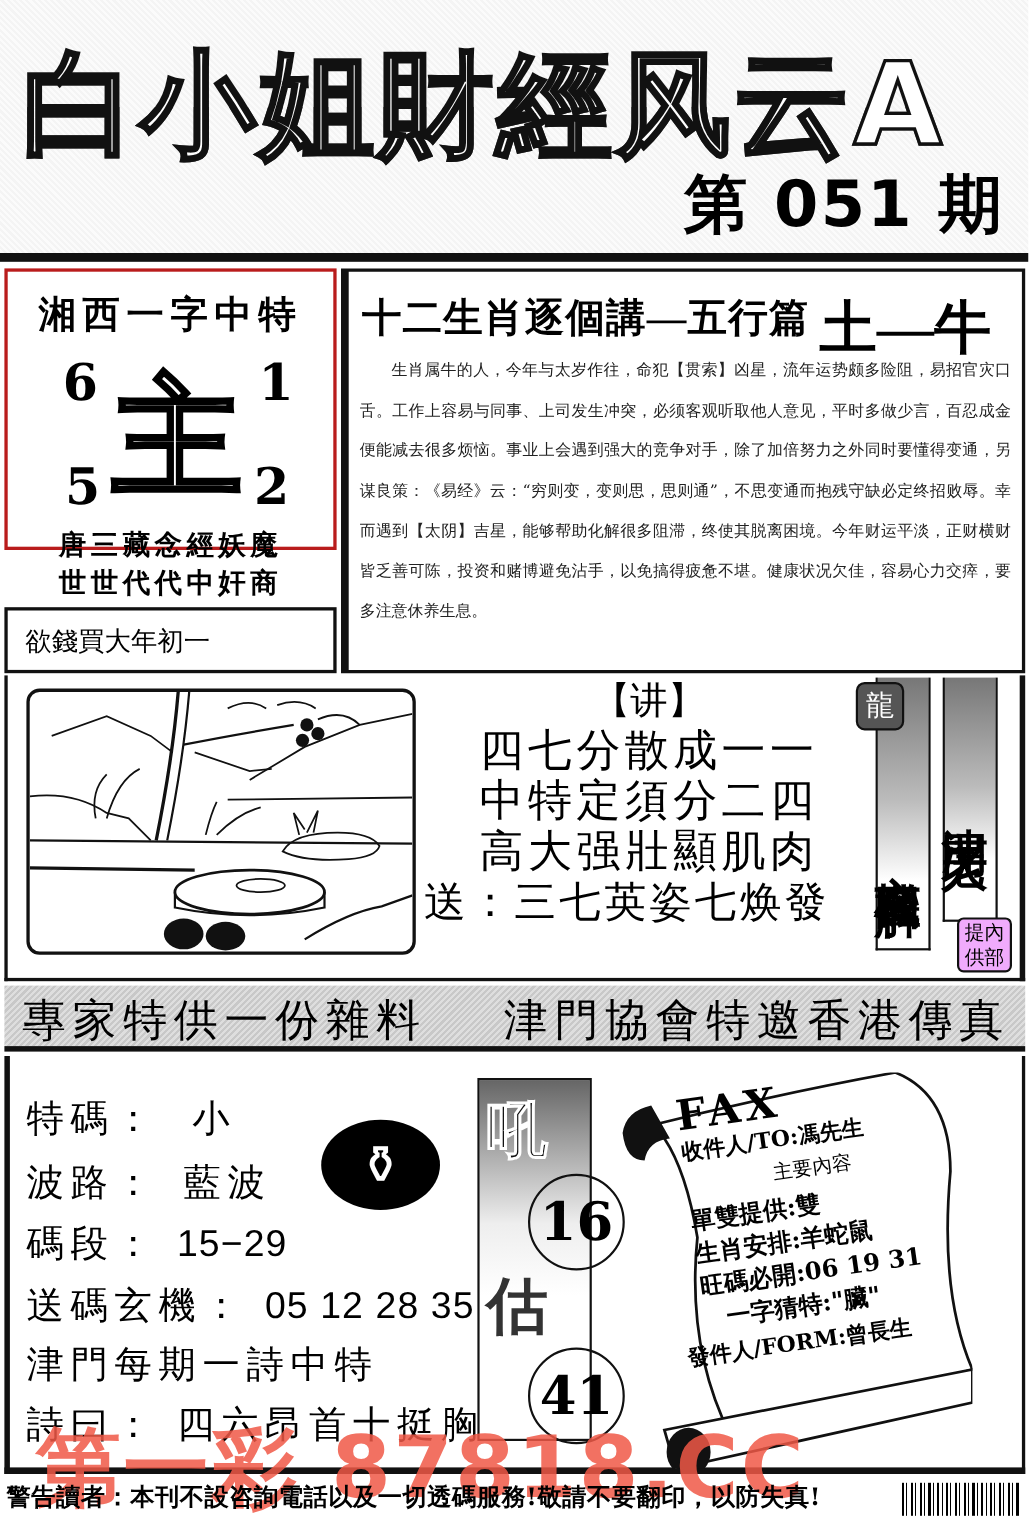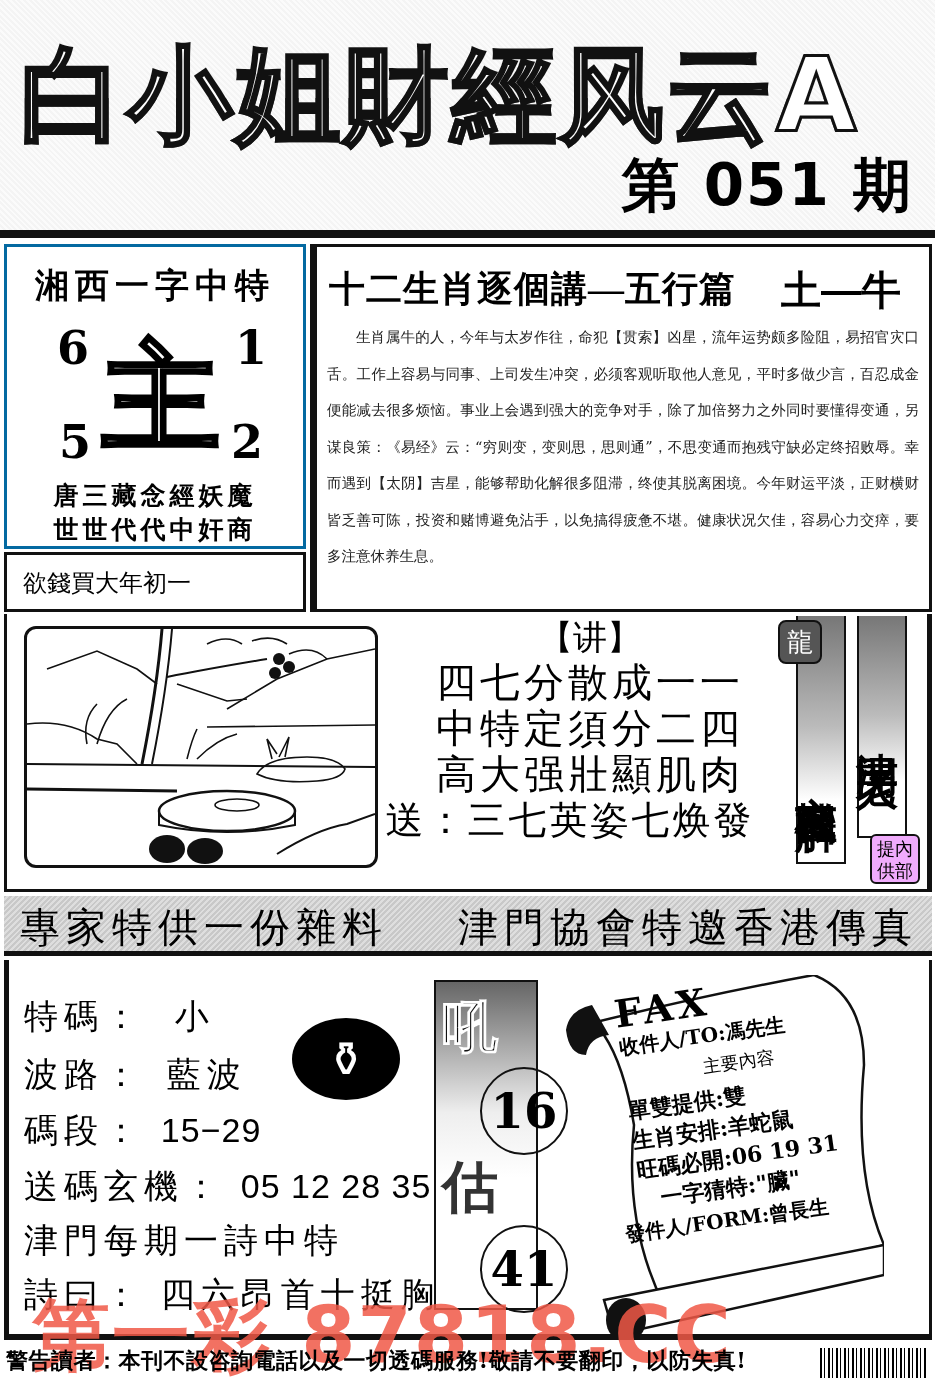--- a/index.html
+++ b/index.html
@@ -13,31 +13,31 @@
   #title { left: 20px; top: 30px; width: 915px; height: 130px; font-size: 104px; font-weight: bold;
            letter-spacing: 4px; line-height: 130px; font-family: "DejaVu Sans", sans-serif;
            color: #fff; -webkit-text-stroke: 3px #111;
            background: linear-gradient(#fff 0 52%, #333 52% 100%);
            -webkit-background-clip: text; background-clip: text; white-space: nowrap; }
   #issue { right: 22px; top: 152px; font-size: 58px; font-weight: bold; line-height: 66px;
            font-family: "DejaVu Sans", sans-serif; letter-spacing: 2px; }
   #hr-top { left: 0; top: 230px; width: 935px; height: 8px; background: #111; }
 
   
-  #lbox { left: 4px; top: 244px; width: 302px; height: 305px; border: 3px solid #0369a1; }
+  #lbox { left: 4px; top: 244px; width: 302px; height: 256px; border: 3px solid #b91c1c; }
   #lbox .head { position: absolute; left: 0; right: 0; top: 16px; text-align: center; font-size: 34px; font-weight: bold; letter-spacing: 6px; }
   .digit { position: absolute; font-size: 46px; font-weight: bold; font-family: "DejaVu Serif", serif; }
   #zhu { position: absolute; left: 95px; top: 72px; font-size: 118px; color: #fff; -webkit-text-stroke: 3px #000; font-weight: bold; }
   #lbox .poem { position: absolute; left: 0; right: 0; text-align: center; font-size: 25px; font-weight: bold; letter-spacing: 4px; }
   #lbox2 { left: 4px; top: 552px; width: 302px; height: 60px; border: 3px solid #111; padding: 12px 16px; font-size: 24px; }
 
   
   #art { left: 310px; top: 244px; width: 622px; height: 368px; border: 3px solid #111; border-left-width: 7px; }
   #art .title { position: absolute; left: 12px; top: 18px; font-size: 36px; font-weight: bold; font-family: Liberation Serif, serif; letter-spacing: 1px; }
-  #art .zodiac { position: absolute; right: 28px; top: 16px; font-size: 40px; font-weight: bold; font-family: Liberation Sans, sans-serif; }
+  #art .zodiac { position: absolute; right: 28px; top: 16px; font-size: 52px; font-weight: bold; font-family: Liberation Serif, serif; }
   #art .body { position: absolute; left: 10px; right: 10px; top: 72px; font-size: 14.5px; line-height: 36.5px; color: #222; text-align: justify; }
   #art .body p { margin: 0; text-indent: 2em; }
 
   
   #mid { left: 4px; top: 614px; width: 928px; height: 278px; border: 3px solid #111; border-top: 0; border-right-width: 5px; }
   #pic { left: 24px; top: 626px; width: 354px; height: 242px; border: 3px solid #111; border-radius: 12px; overflow: hidden; background: #fff; }
   #verse { left: 420px; top: 615px; width: 340px; text-align: center; }
   #verse .h { font-size: 34px; line-height: 44px; }
   #verse .line { font-size: 40px; line-height: 46px; letter-spacing: 4px; }
   #verse .send { font-size: 38px; line-height: 46px; letter-spacing: 3px; margin-left: -40px; }

